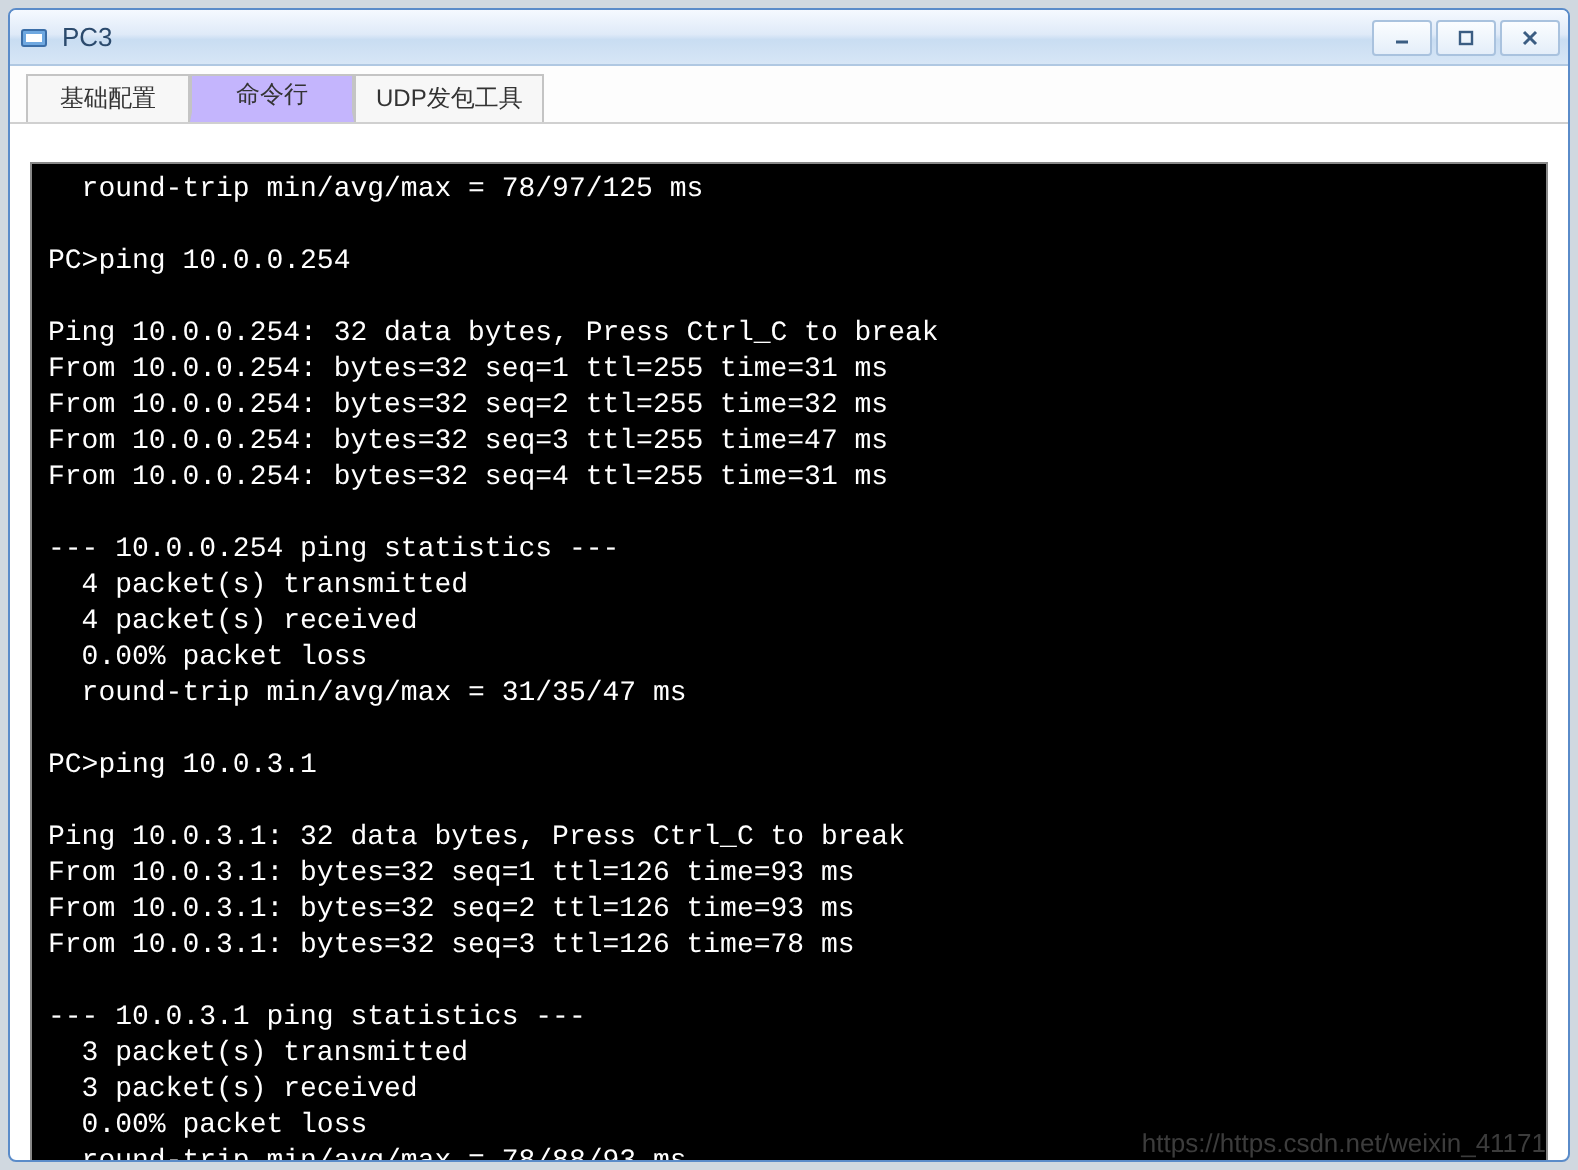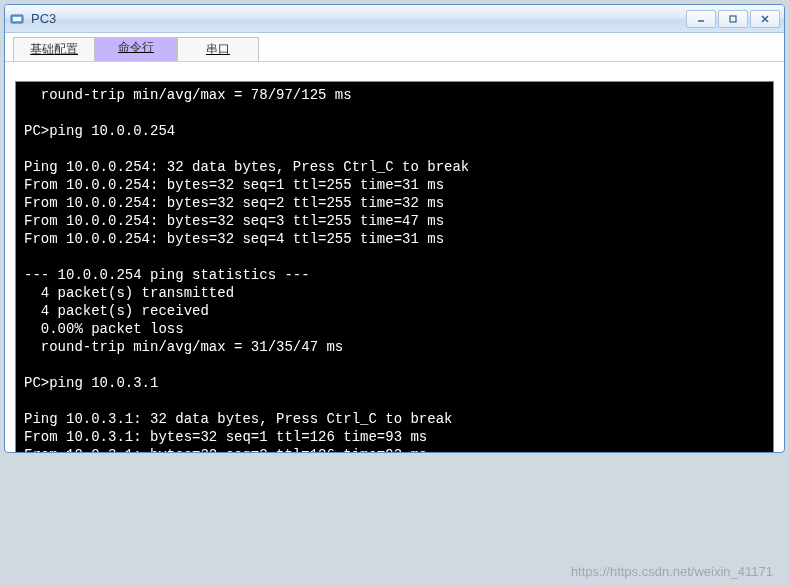--- a/index.html
+++ b/index.html
@@ -7,21 +7,21 @@
     font-family: "Microsoft YaHei", Arial, sans-serif;
     background: #d0d8e0;
     padding: 4px;
     width: 789px;
     height: 585px;
     overflow: hidden;
     position: relative;
   }
   .window {
     width: 781px;
-    height: 449px;
+    height: 577px;
     background: #fff;
     border: 1px solid #5a8bc9;
     border-radius: 4px;
     overflow: hidden;
     position: relative;
   }
   .titlebar {
     height: 28px;
     background: linear-gradient(to bottom, #f5f9ff 0%, #dfeaf8 45%, #c9ddf2 55%, #d7e6f6 100%);
     border-bottom: 1px solid #b0c8e2;
@@ -45,21 +45,20 @@
     background: linear-gradient(to bottom, #fbfdff, #e4eef9);
     display: flex; align-items: center; justify-content: center;
     font-size: 11px; color: #3b5d82;
     cursor: pointer;
   }
   .tabs {
     display: flex;
     background: #fdfdfd;
     border-bottom: 1px solid #d0d0d0;
     padding: 4px 8px 0 8px;
-    text-decoration: underline;
   }
   .tab {
     min-width: 82px;
     height: 24px;
     border: 1px solid #c4c4c4;
     border-bottom: none;
     background: #f7f7f7;
     margin-right: 0px;
     display: flex;
     align-items: center;
@@ -131,21 +130,21 @@
             <line x1="2" y1="2" x2="8" y2="8" stroke="#3b5d82" stroke-width="1.5"></line>
             <line x1="8" y1="2" x2="2" y2="8" stroke="#3b5d82" stroke-width="1.5"></line>
           </svg>
       </div>
     </div>
   </div>
 
   <div class="tabs">
     <div class="tab">基础配置</div>
     <div class="tab active">命令行</div>
-    <div class="tab">串口</div>
+    <div class="tab">UDP发包工具</div>
   </div>
 
   <div class="terminal">  round-trip min/avg/max = 78/97/125 ms
 
 PC&gt;ping 10.0.0.254
 
 Ping 10.0.0.254: 32 data bytes, Press Ctrl_C to break
 From 10.0.0.254: bytes=32 seq=1 ttl=255 time=31 ms
 From 10.0.0.254: bytes=32 seq=2 ttl=255 time=32 ms
 From 10.0.0.254: bytes=32 seq=3 ttl=255 time=47 ms

